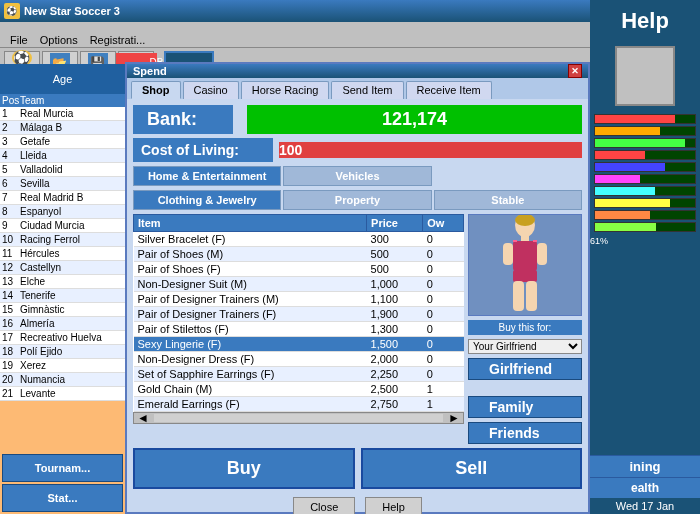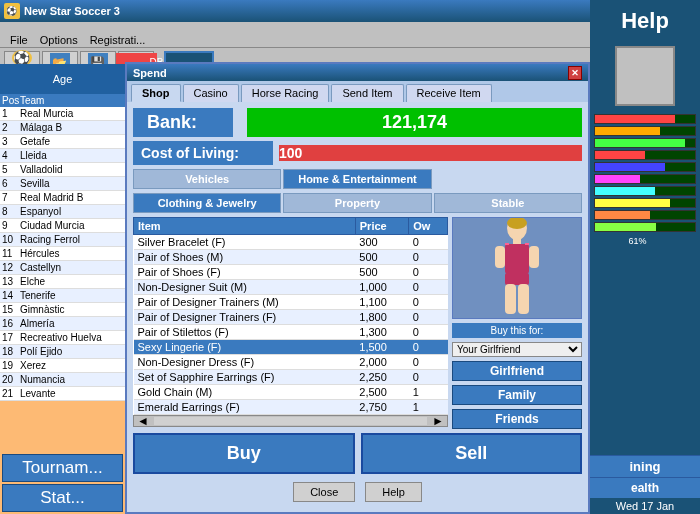--- a/index.html
+++ b/index.html
@@ -153,21 +153,21 @@
       width: 125px;
       display: flex; flex-direction: column; gap: 2px;
       padding: 2px;
     }
     .bottom-btn {
       background: #3a7abf;
       color: white;
       border: 1px solid #1a4a7f;
       height: 28px;
       display: flex; align-items: center; justify-content: center;
-      font-size: 17px; font-weight: normal;
+      font-size: 11px; font-weight: bold;
       cursor: pointer;
     }
 
     
     .spend-dialog {
       position: absolute;
       left: 125px;
       top: 62px;
       right: 110px;
       bottom: 0;
@@ -329,21 +329,21 @@
       background: #c0c0c0;
       border: 1px solid #888;
       display: flex; align-items: center;
     }
     .scroll-left { cursor: pointer; padding: 0 3px; }
     .scroll-right { cursor: pointer; padding: 0 3px; margin-left: auto; }
     .scroll-track { flex: 1; background: #d0d0d0; height: 8px; margin: 0 2px; }
 
     
     .side-panel {
-      width: 130px;
+      width: 114px;
       display: flex;
       flex-direction: column;
       gap: 4px;
     }
     .mannequin-area {
       background: #7090c0;
       flex: 1;
       display: flex; align-items: center; justify-content: center;
       border: 1px solid #5a7abf;
       min-height: 100px;
@@ -354,30 +354,30 @@
       text-align: center;
       font-size: 10px;
       padding: 2px;
     }
     .buy-for-select {
       width: 100%;
       font-size: 10px;
       border: 1px solid #888;
     }
     .relation-btn {
-      padding: 2px 12px;
-      font-size: 12px;
-      font-weight: bold;
-      color: white;
-      text-align: center;
+      padding: 2px 20px;
+      font-size: 14px;
+      font-weight: bold;
+      color: white;
+      text-align: left;
       cursor: pointer;
       border: 1px solid #1a4a7f;
     }
     .girlfriend-btn { background: #3a7abf; }
-    .family-btn { background: #3a7abf; }
+    .family-btn { background: #3a7abf; margin-top: 12px; }
     .friends-btn { background: #3a7abf; }
     .bar-row {
       display: flex; align-items: center; gap: 2px;
     }
     .bar-bg {
       flex: 1; height: 10px;
       background: #004400;
       border: 1px solid #333;
       position: relative;
     }
@@ -639,21 +639,21 @@
         <div class="bar-fill" style="width:55%;background:#ff8844;"></div>
       </div>
     </div>
         <div class="bar-row">
       <div class="bar-bg">
         <div class="bar-fill" style="width:61%;background:#88ff44;"></div>
       </div>
     </div>
       </div>
 
-    <div style="color:white;font-size:9px;text-align:center;padding-right:15px;">61%</div>
+    <div style="color:white;font-size:9px;text-align:left;padding-right:15px;">61%</div>
 
     <div style="margin-top:auto;">
       <div class="mining-label">
         <span>ining</span>
       </div>
       <div class="health-label">
         <span>ealth</span>
       </div>
       <div class="date-label">Wed 17 Jan</div>
     </div>
@@ -679,22 +679,22 @@
         <div class="bank-label">Bank:</div>
         <div class="bank-value">121,174</div>
       </div>
 
       <div class="col-row">
         <div class="col-label">Cost of Living:</div>
         <div class="col-value">100</div>
       </div>
 
       <div class="cat-tabs">
+        <div class="cat-tab active">Home &amp; Entertainment</div>
         <div class="cat-tab inactive">Vehicles</div>
-        <div class="cat-tab active">Home &amp; Entertainment</div>
       </div>
 
       <div class="cat-tabs-row2">
         <div class="cat-tab active">Clothing &amp; Jewelry</div>
         <div class="cat-tab inactive">Property</div>
         <div class="cat-tab inactive">Stable</div>
       </div>
 
       <div class="main-area">
 
@@ -728,21 +728,21 @@
                   <td>1,000</td>
                   <td>0</td>
                 </tr>
                 <tr>
                   <td>Pair of Designer Trainers (M)</td>
                   <td>1,100</td>
                   <td>0</td>
                 </tr>
                 <tr>
                   <td>Pair of Designer Trainers (F)</td>
-                  <td>1,800</td>
+                  <td>1,900</td>
                   <td>0</td>
                 </tr>
                 <tr>
                   <td>Pair of Stilettos (F)</td>
                   <td>1,300</td>
                   <td>0</td>
                 </tr>
                 <tr class="selected">
                   <td>Sexy Lingerie (F)</td>
                   <td>1,500</td>

